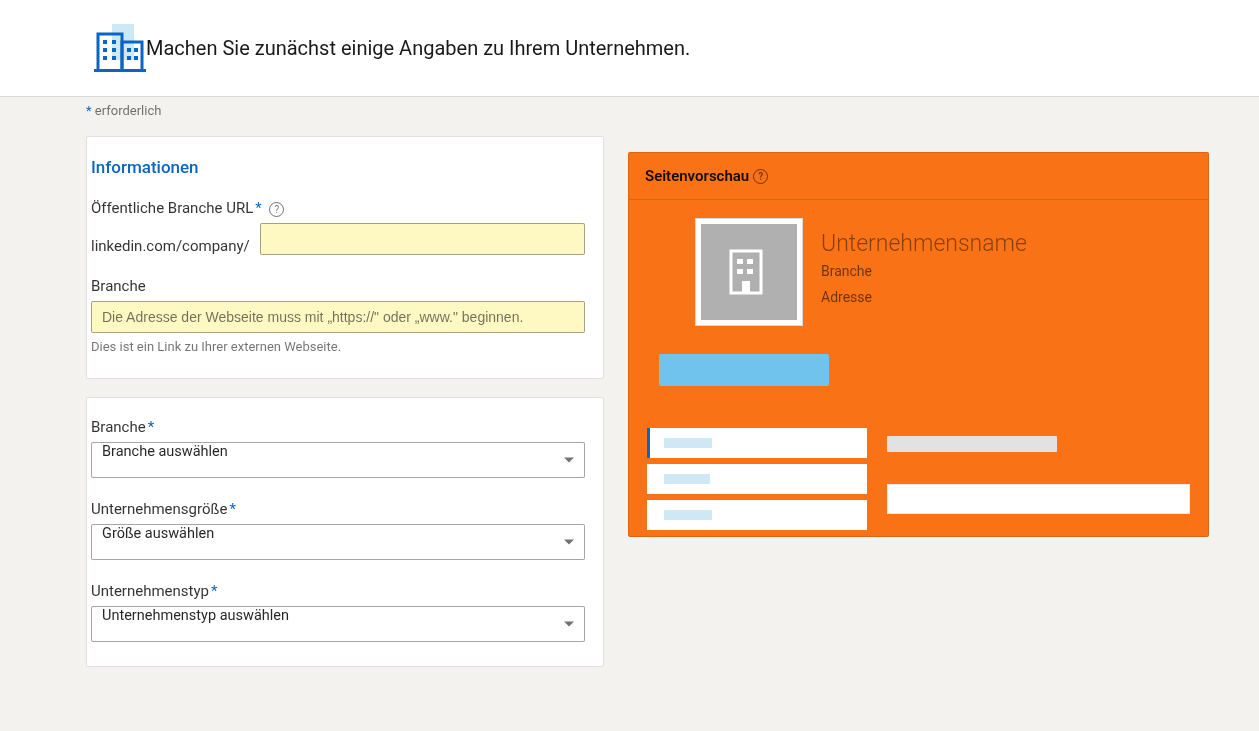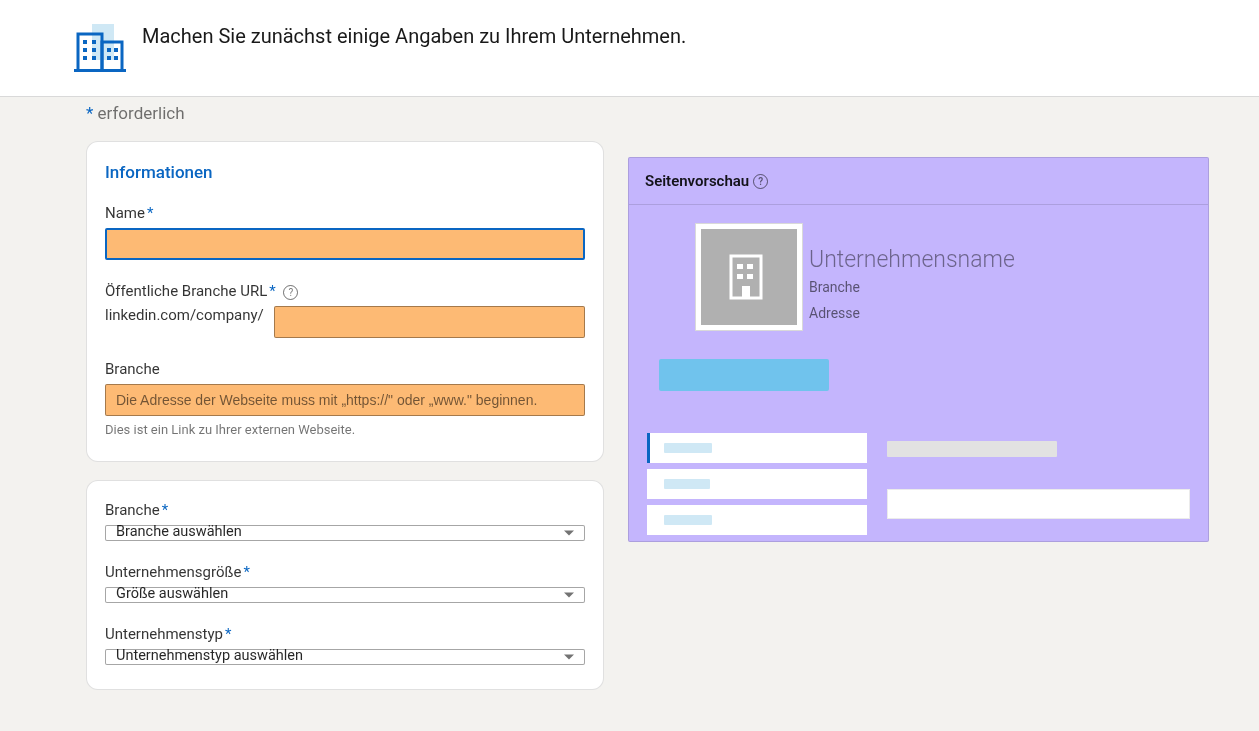--- a/index.html
+++ b/index.html
@@ -4,54 +4,55 @@
   <style>
     * { box-sizing: border-box; margin: 0; padding: 0; }
     body {
       font-family: -apple-system, BlinkMacSystemFont, "Segoe UI", Roboto, Helvetica, Arial, sans-serif;
       background: #f3f2ef;
       color: rgba(0,0,0,0.9);
     }
     .top-banner {
       background: #fff;
       border-bottom: 1px solid rgba(0,0,0,0.15);
-      padding: 24px 0 24px 74px;
-      display: flex;
-      gap: 16px;
+      padding: 24px 0 24px 94px;
+      display: flex;
+      align-items: center;
+      gap: 0;
     }
     .top-banner .icon-wrap {
       width: 52px;
       height: 48px;
       display: flex;
       align-items: flex-end;
     }
     .top-banner h1 {
       font-size: 20px;
       font-weight: 400;
       color: rgba(0,0,0,0.9);
     }
     .required-note {
       padding: 6px 0 0 86px;
-      font-size: 17px;
+      font-size: 13px;
       color: rgba(0,0,0,0.55);
     }
     .required-note .star { color: #0a66c2; }
     .content {
       display: flex;
       gap: 24px;
       padding: 18px 50px 0 86px;
       align-items: flex-start;
     }
     .left-col { width: 518px; }
     .right-col { flex: 1; margin-top: 16px;}
     .card {
       background: #fff;
       border: 1px solid rgba(0,0,0,0.12);
-      border-radius: 12px;
-      padding: 20px 18px 24px 18px;
+      border-radius: 2px;
+      padding: 20px 18px 24px 4px;
       margin-bottom: 18px;
     }
     .card-title {
       font-size: 17px;
       font-weight: 500;
       color: #0a66c2;
       margin-bottom: 22px;
     }
     .form-group { margin-bottom: 22px; }
     .form-group:last-child { margin-bottom: 0; }
@@ -77,91 +78,91 @@
       cursor: default;
     }
     .text-input {
       width: 100%;
       height: 32px;
       border: 1px solid rgba(0,0,0,0.35);
       border-radius: 2px;
       padding: 0 10px;
       font-size: 14px;
       color: rgba(0,0,0,0.9);
-      background: #fdba74;
+      background: #fef9c3;
     }
     .text-input.focused {
       border: 2px solid #0a66c2;
       height: 32px;
       padding: 0 9px;
     }
     .text-input::placeholder { color: rgba(0,0,0,0.55); }
     .url-row {
       display: flex;
-      align-items: flex-start;
+      align-items: flex-end;
       gap: 10px;
     }
     .url-prefix {
       font-size: 15px;
       color: rgba(0,0,0,0.8);
       white-space: nowrap;
     }
     .url-row .text-input { flex: 1; }
     .helper-text {
       font-size: 13px;
       color: rgba(0,0,0,0.55);
       margin-top: 6px;
     }
     .select-box {
       position: relative;
       width: 100%;
-      height: 16px;
+      height: 36px;
       border: 1px solid rgba(0,0,0,0.35);
       border-radius: 2px;
       padding: 0 30px 0 10px;
       font-size: 14.5px;
       color: rgba(0,0,0,0.85);
       background: #fff;
       display: flex;
-      align-items: flex-end;
+      align-items: flex-start;
       cursor: pointer;
     }
     .select-box .caret {
       position: absolute;
       right: 10px;
       top: 50%;
       transform: translateY(-50%);
       width: 0; height: 0;
       border-left: 5px solid transparent;
       border-right: 5px solid transparent;
       border-top: 5px solid rgba(0,0,0,0.55);
     }
 
     
     .preview-card {
-      background: #c4b5fd;
+      background: #f97316;
       border: 1px solid rgba(0,0,0,0.12);
       border-radius: 2px;
     }
     .preview-header {
       padding: 14px 16px;
       border-bottom: 1px solid rgba(0,0,0,0.12);
       font-size: 15px;
       font-weight: 600;
       color: rgba(0,0,0,0.9);
       display: flex;
       align-items: center;
     }
     .preview-body {
       padding: 18px 30px 24px 30px;
     }
     .preview-top {
       display: flex;
-      gap: 6px;
-      align-items: flex-end;
+      gap: 18px;
+      align-items: center;
       padding-left: 36px;
     }
     .logo-ph {
       width: 108px;
       height: 108px;
       border: 1px solid rgba(0,0,0,0.15);
       display: flex;
       align-items: center;
       justify-content: center;
       background: #fff;
@@ -258,26 +259,20 @@
 <div class="required-note">
   <span class="star">*</span> <span>erforderlich</span>
 </div>
 
 <div class="content">
   <div class="left-col">
 
     <div class="card">
       <div class="card-title">Informationen</div>
 
-      <div class="form-group">
-        <label class="field-label">
-          <span>Name</span><span class="asterisk">*</span>
-        </label>
-        <input type="text" class="text-input focused" style="">
-      </div>
 
       <div class="form-group">
         <label class="field-label">
           <span>Öffentliche Branche URL</span><span class="asterisk">*</span>
           <span class="help-circle">?</span>
         </label>
         <div class="url-row">
           <span class="url-prefix">linkedin.com/company/</span>
           <input type="text" class="text-input" style="">
         </div>

